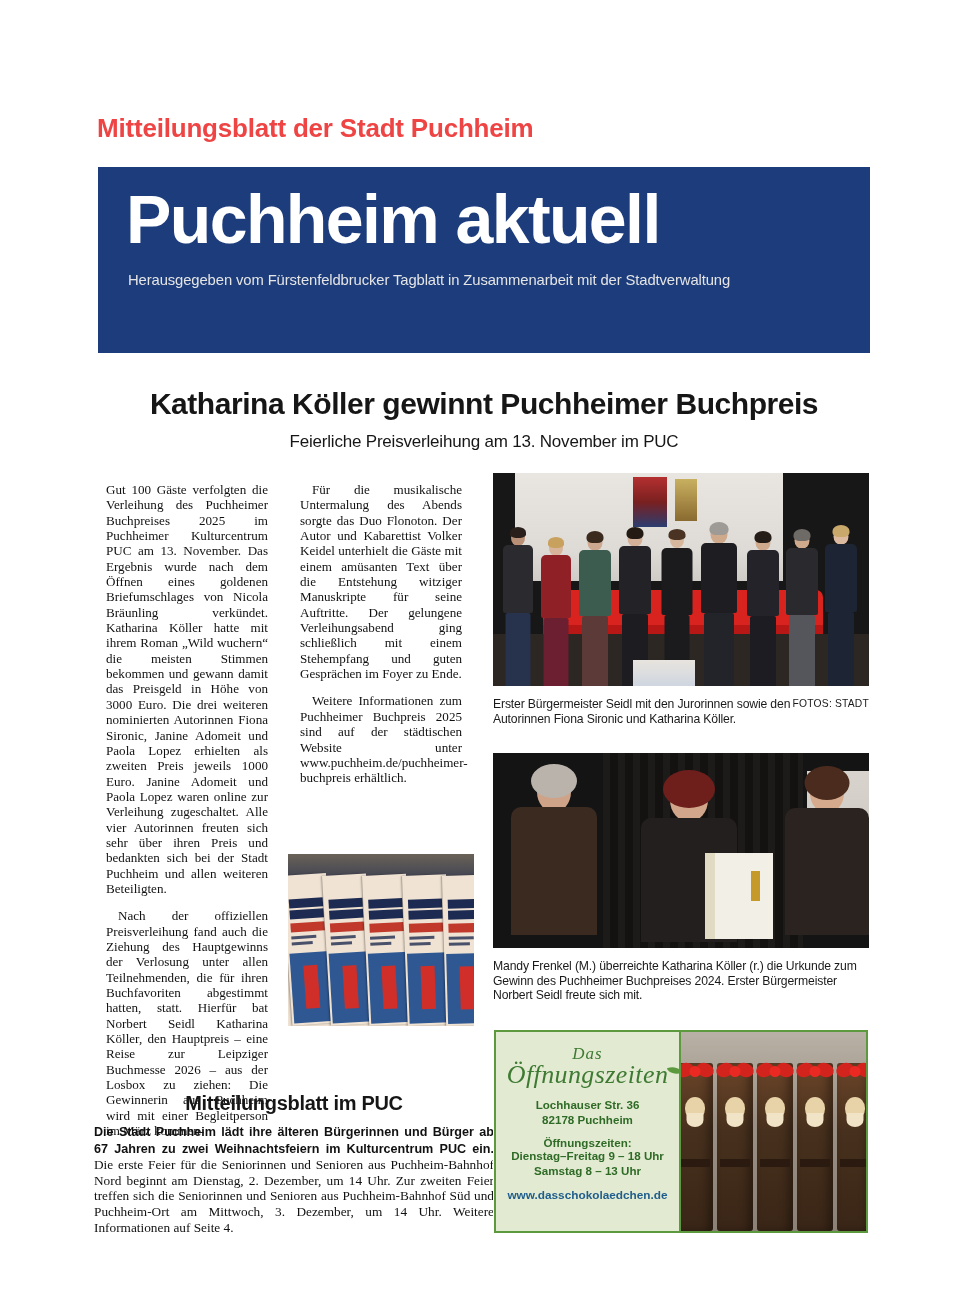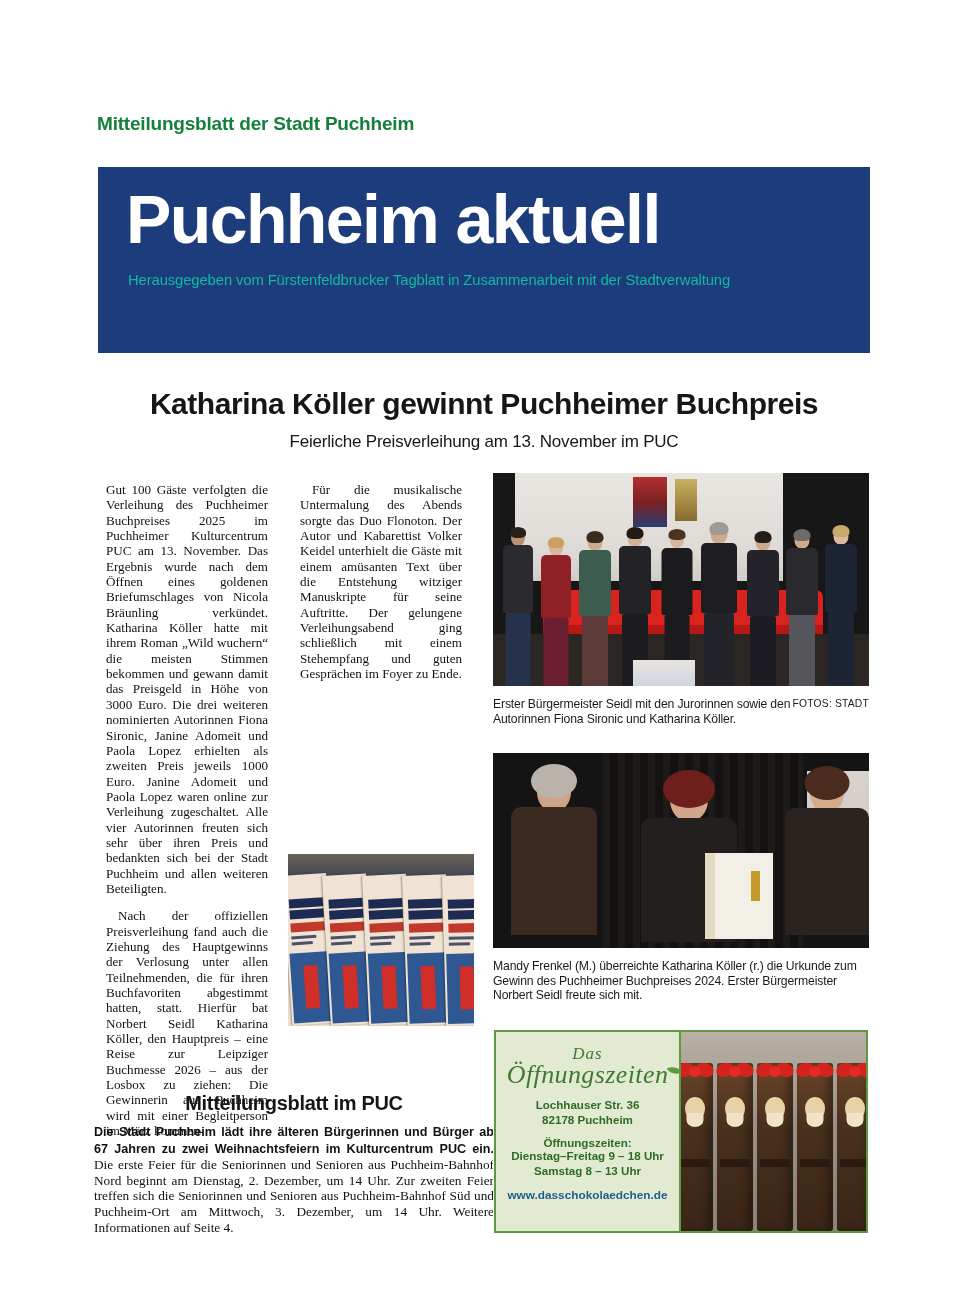--- a/index.html
+++ b/index.html
@@ -18,24 +18,24 @@
   .masthead {
     position: absolute;
     left: 0; top: 0;
     width: 970px;
     height: 165px;
   }
   .mast-title {
     position: absolute;
     left: 97px;
     top: 113px;
-    font-size: 19px;
+    font-size: 26px;
     font-weight: bold;
     letter-spacing: -0.2px;
-    color: #15803d;
+    color: #ef4444;
     font-family: "Liberation Sans", sans-serif;
   }
   .logo-wrap {
     position: absolute;
     left: 806px;
     top: 57px;
     width: 72px;
     height: 88px;
   }
   .logo-mark { position: relative; width: 72px; height: 68px; }
@@ -94,21 +94,21 @@
     font-weight: bold;
     color: #ffffff;
     letter-spacing: -1.6px;
     line-height: 1;
     font-family: "Liberation Sans", sans-serif;
   }
   .banner-sub {
     position: absolute;
     left: 30px; top: 105px;
     font-size: 14.8px;
-    color: #14b8a6;
+    color: #e5e5e5;
     letter-spacing: -0.1px;
   }
   .banner-info {
     position: absolute;
     left: 30px; top: 145px;
     font-size: 11.6px;
     color: #ffffff;
     letter-spacing: -0.05px;
   }
 
@@ -363,20 +363,21 @@
 <div class="headline">Katharina Köller gewinnt Puchheimer Buchpreis</div>
 <div class="subhead">Feierliche Preisverleihung am 13. November im PUC</div>
 
 <div class="col" id="col1">
   <p>Gut 100 Gäste verfolgten die Verleihung des Puchheimer Buchpreises 2025 im Puchheimer Kulturcentrum PUC am 13. November. Das Ergebnis wurde nach dem Öffnen eines goldenen Briefumschlages von Nicola Bräunling verkündet. Katharina Köller hatte mit ihrem Roman „Wild wuchern“ die meisten Stimmen bekommen und gewann damit das Preisgeld in Höhe von 3000 Euro. Die drei weiteren nominierten Autorinnen Fiona Sironic, Janine Adomeit und Paola Lopez erhielten als zweiten Preis jeweils 1000 Euro. Janine Adomeit und Paola Lopez waren online zur Verleihung zugeschaltet. Alle vier Autorinnen freuten sich sehr über ihren Preis und bedankten sich bei der Stadt Puchheim und allen weiteren Beteiligten.</p>
   <p class="indent">Nach der offiziellen Preisverleihung fand auch die Ziehung des Hauptgewinns der Verlosung unter allen Teilnehmenden, die für ihren Buchfavoriten abgestimmt hatten, statt. Hierfür bat Norbert Seidl Katharina Köller, den Hauptpreis – eine Reise zur Leipziger Buchmesse 2026 – aus der Losbox zu ziehen: Die Gewinnerin aus Puchheim wird mit einer Begleitperson im März kommen-</p>
 </div>
 
 <div class="col" id="col2">
   <p class="indent">Für die musikalische Untermalung des Abends sorgte das Duo Flonoton. Der Autor und Kabarettist Volker Keidel unterhielt die Gäste mit einem amüsanten Text über die Entstehung witziger Manuskripte für seine Auftritte. Der gelungene Verleihungsabend ging schließlich mit einem Stehempfang und guten Gesprächen im Foyer zu Ende.</p>
+  <p class="indent">Weitere Informationen zum Puchheimer Buchpreis 2025 sind auf der städtischen Website unter www.puchheim.de/puchheimer-buchpreis erhältlich.</p>
 </div>
 
 <div class="photo" id="photo1">
   <div class="p1-bg"></div>
   <div class="p1-screen">
     <div class="p1-book"></div>
     <div class="p1-book2"></div>
   </div>
   <div class="p1-sofa"></div>
   <div class="p1-sofa2"></div>

